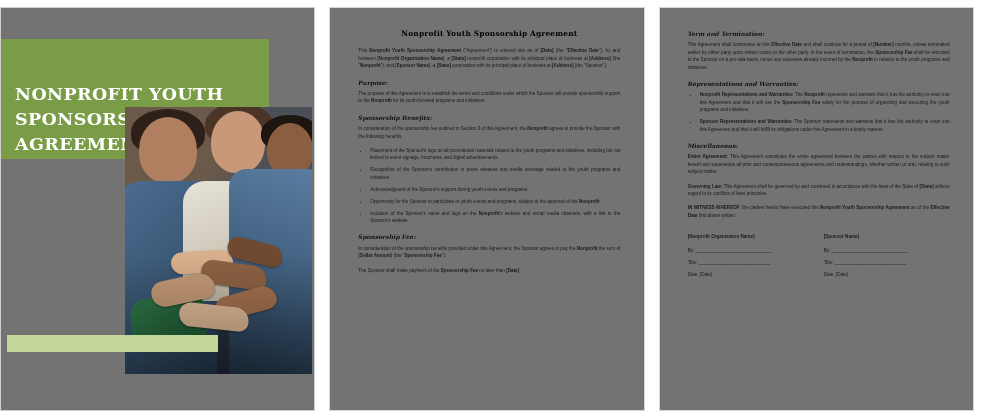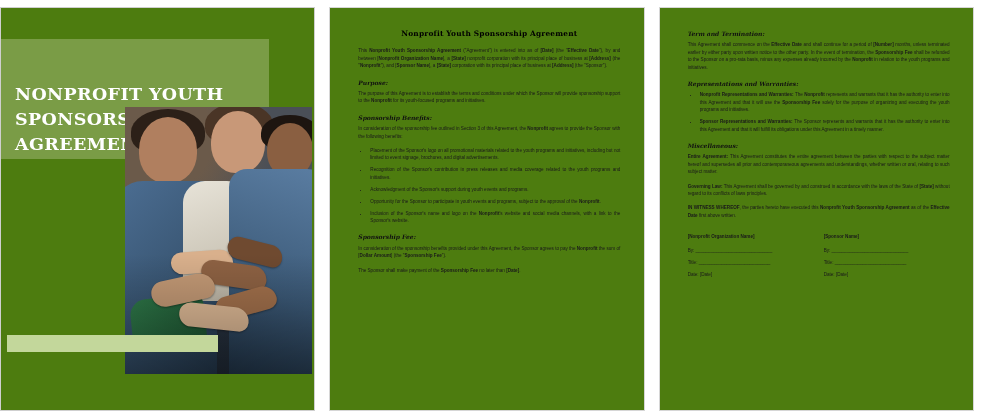--- a/index.html
+++ b/index.html
@@ -14,21 +14,21 @@
   .workspace {
     position: relative;
     width: 981px;
     height: 418px;
     background: #ffffff;
     display: flex;
     gap: 0;
   }
   .page {
     position: relative;
-    background: #4d7c0f;
+    background: #737373;
     border: 1px solid #d6d6d6;
     box-sizing: border-box;
     overflow: hidden;
   }
   
   #page-cover {
     width: 319px;
     height: 404px;
     margin: 7px 7px 7px 0;
     border: 1px solid #cfcfcf;

